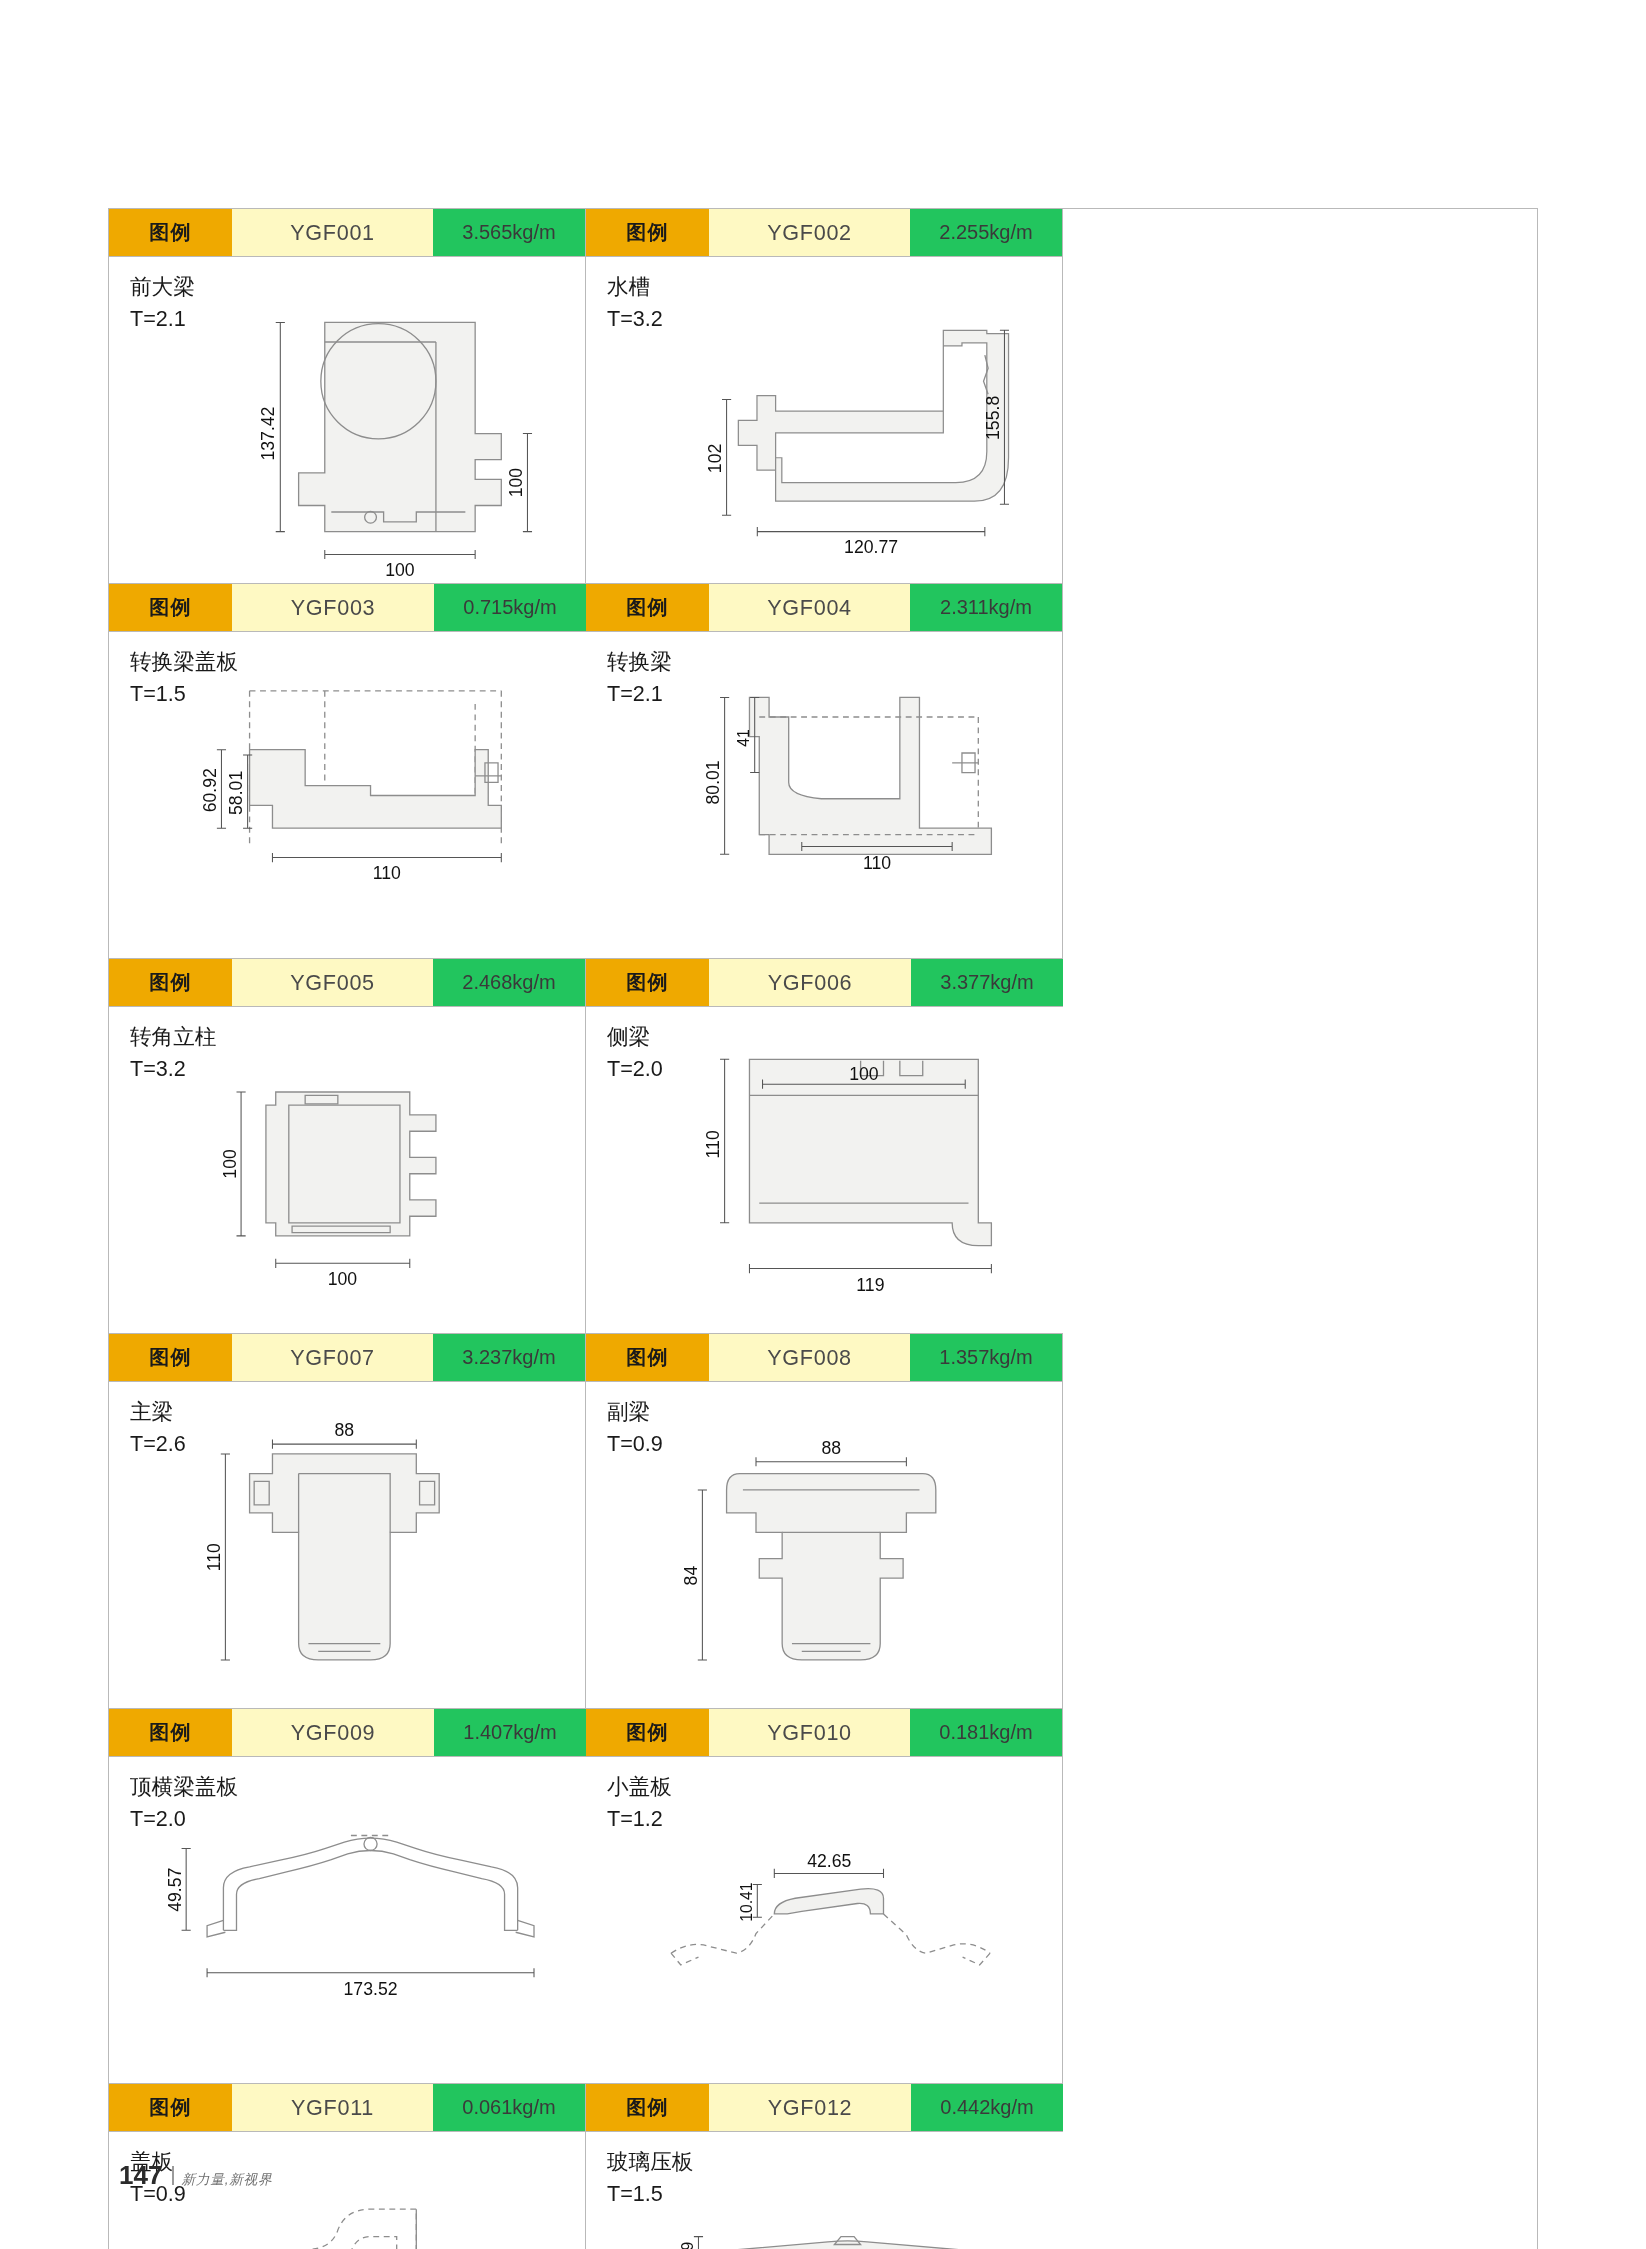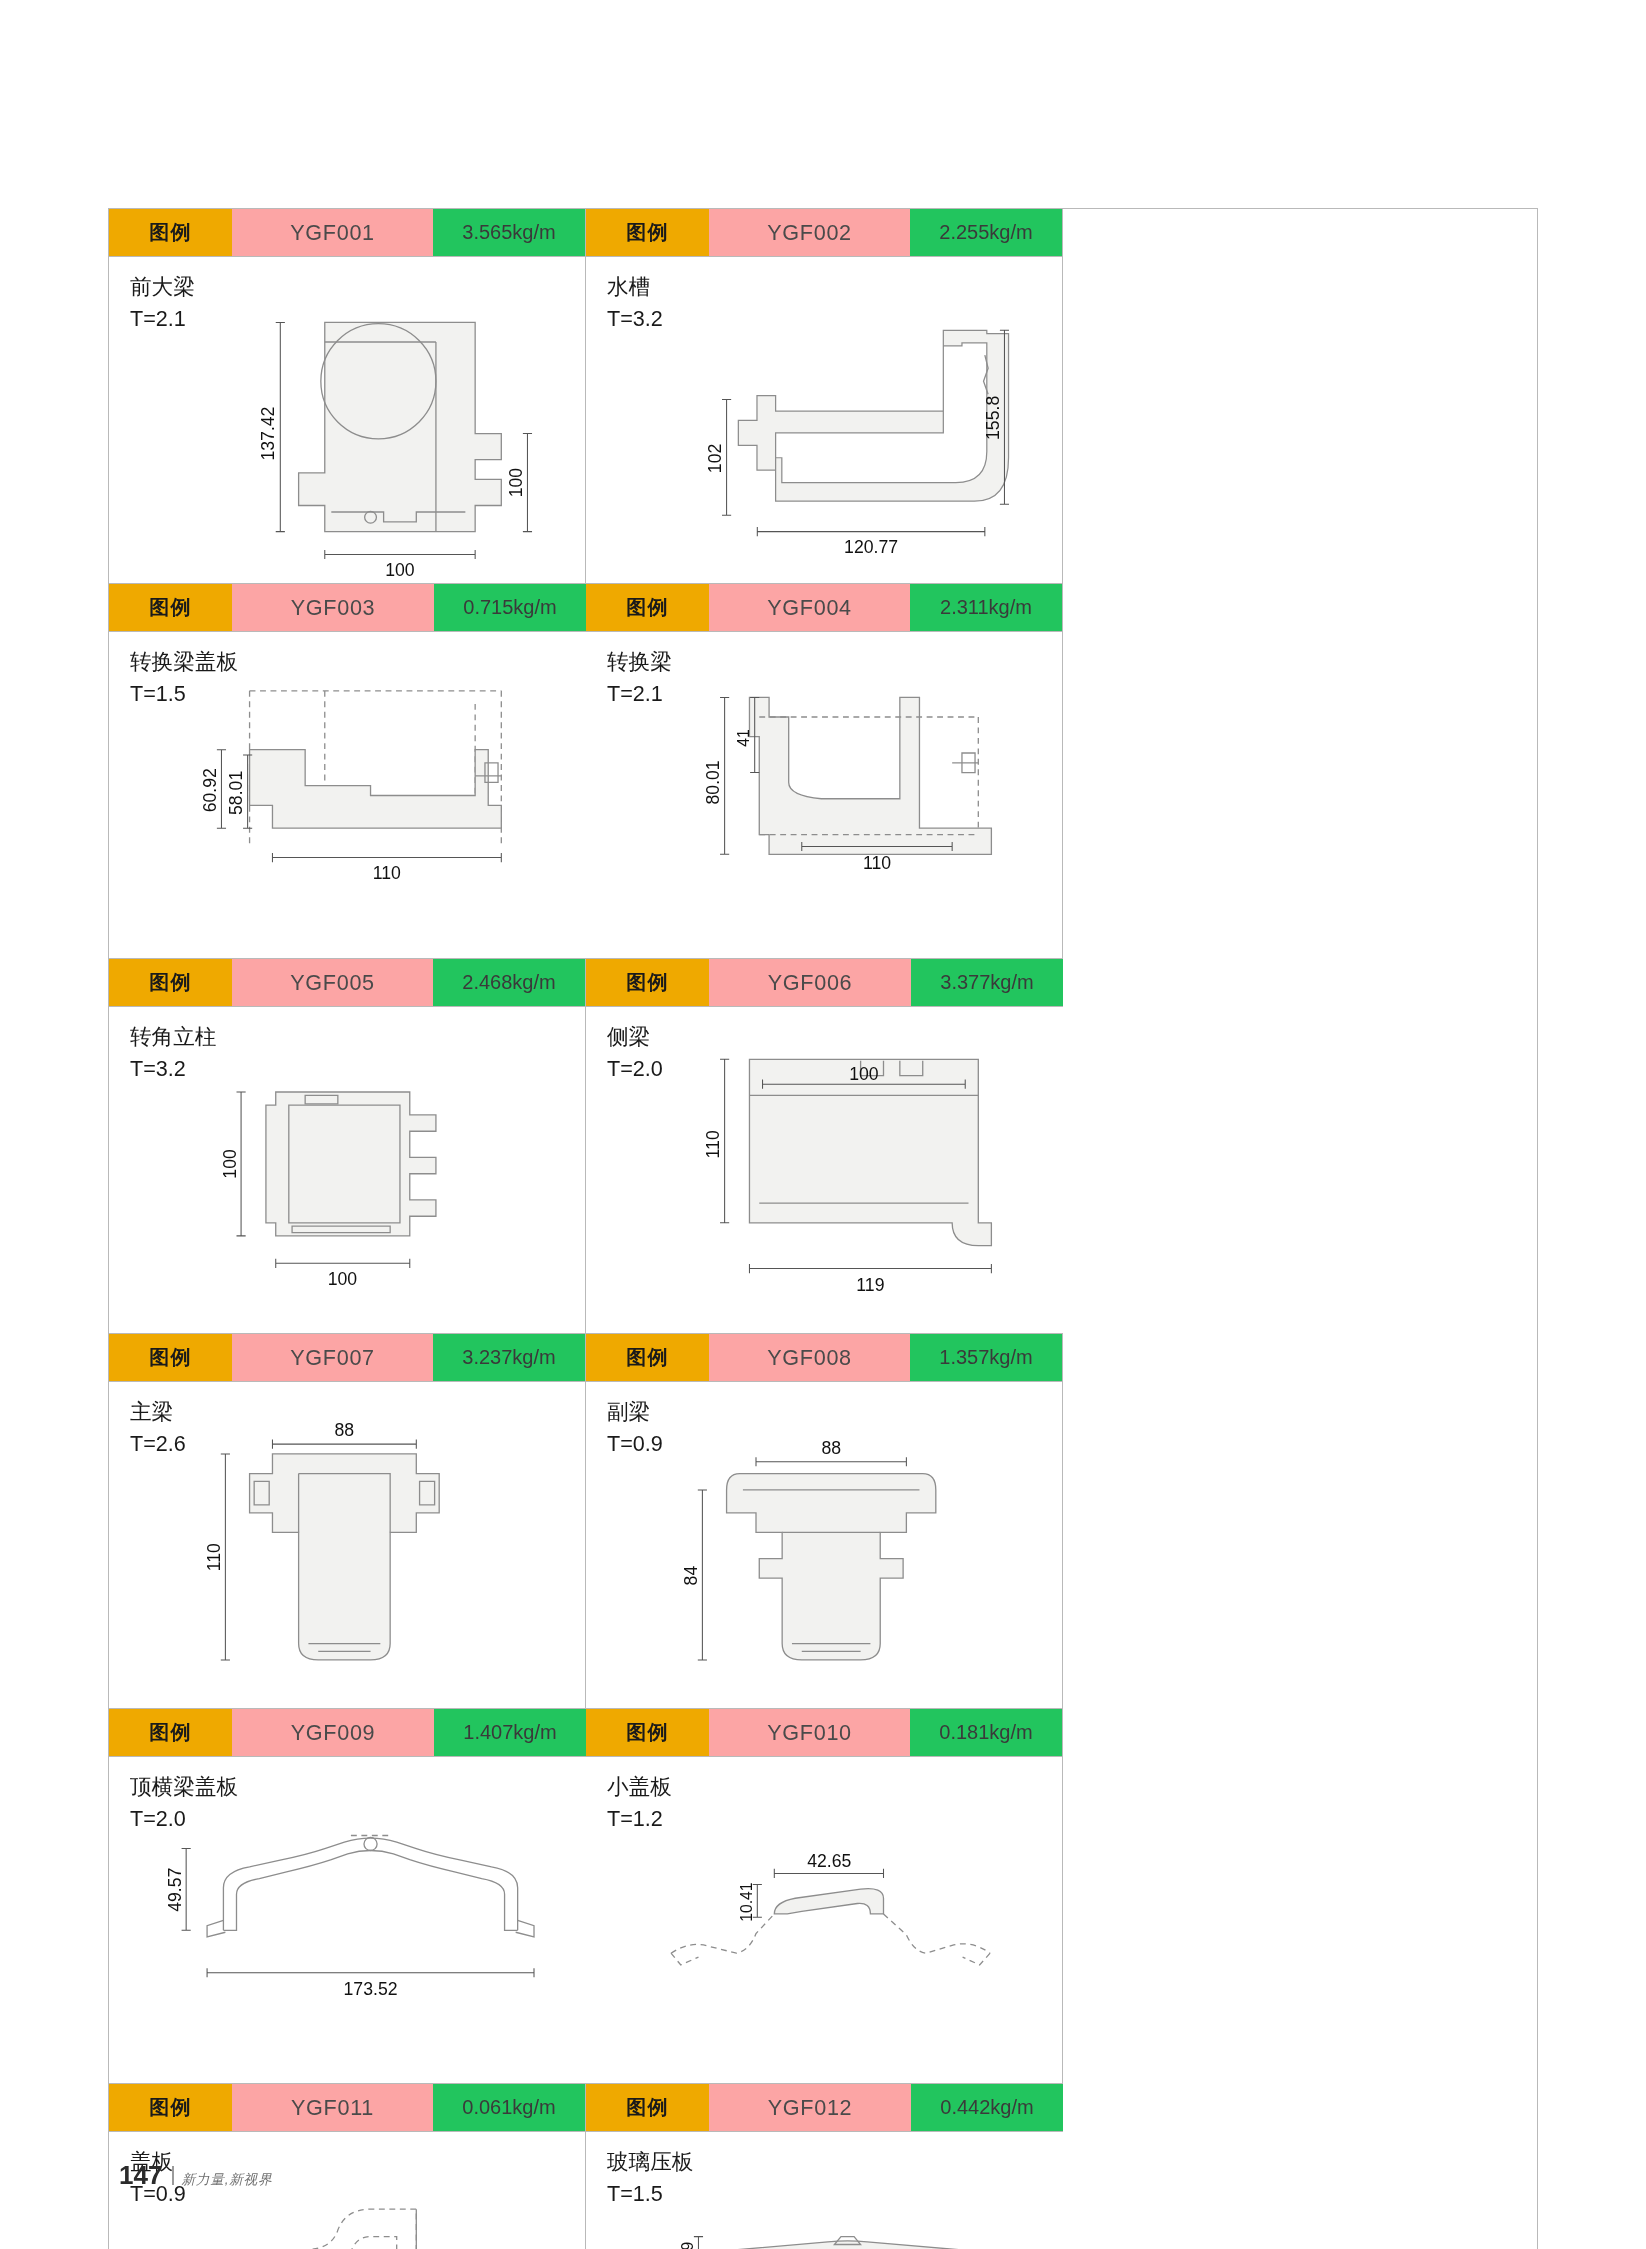--- a/index.html
+++ b/index.html
@@ -47,21 +47,21 @@
     width: 123px;
     background: #efa900;
     color: #1a1a1a;
     font-size: 20px;
     font-weight: bold;
     display: flex; align-items: center; justify-content: center;
     letter-spacing: 1.3px;
   }
   .hdr-code {
     flex: 1;
-    background: #fca5a5;
+    background: #fef9c3;
     color: #4a4a4a;
     font-size: 21.6px;
     display: flex; align-items: center; justify-content: center;
     letter-spacing: 0.7px;
   }
   .hdr-weight {
     width: 152px;
     background: #22c55e;
     color: #3a3a3a;
     font-size: 20px;

